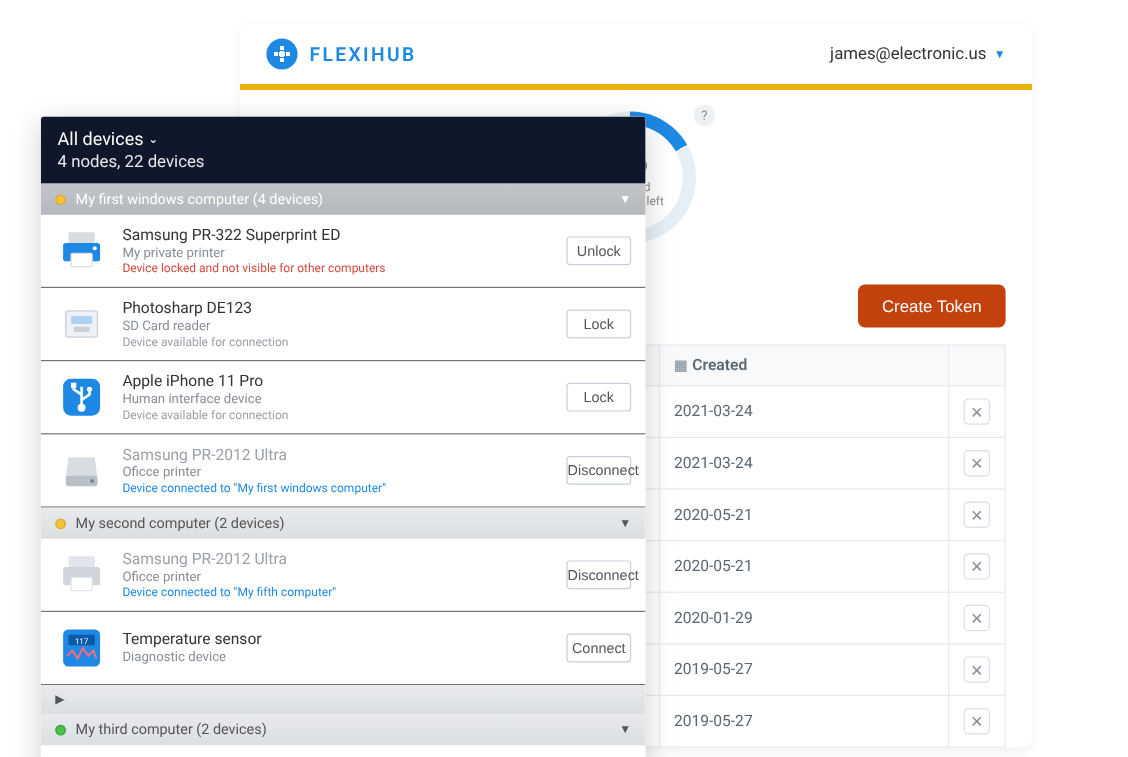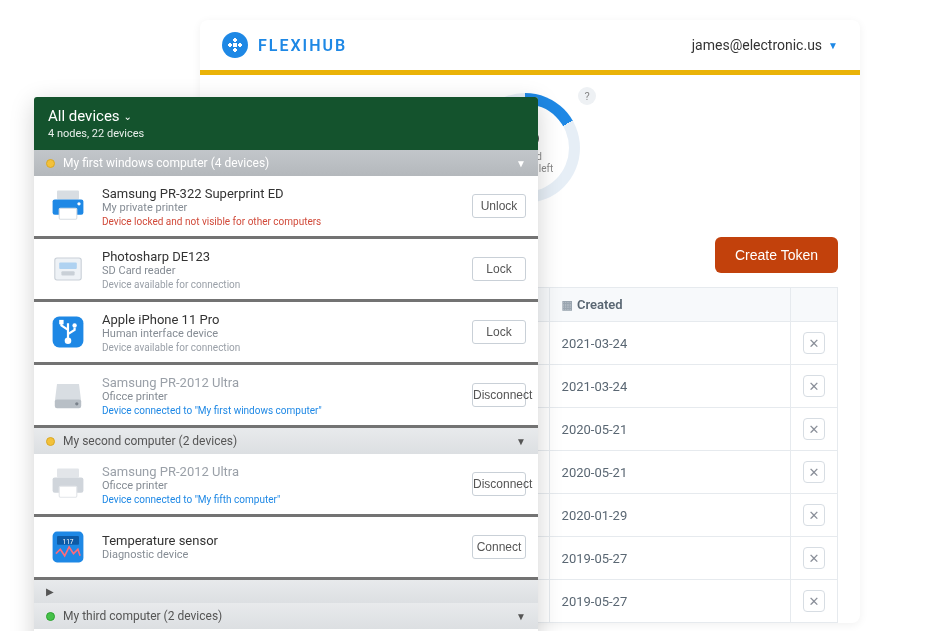--- a/index.html
+++ b/index.html
@@ -165,31 +165,31 @@
   left: 34px;
   top: 97px;
   width: 504px;
   background: #fff;
   box-shadow: 0 6px 24px rgba(0,0,0,0.18);
   font-size: 13px;
   border-radius: 3px;
   overflow: hidden;
 }
 .dp-header {
-  background: #14532d;
+  background: #0f172a;
   color: #fff;
   padding: 10px 14px;
 }
 .dp-title {
   font-size: 15px;
   font-weight: 400;
   display: flex; align-items: center; gap: 4px;
 }
 .dp-sub {
-  font-size: 11px;
+  font-size: 14px;
   opacity: 0.9;
   margin-top: 2px;
 }
 
 .node-header {
   background: #b8bcc0;
   background: linear-gradient(#c2c6ca, #b4b8bc);
   color: #fff;
   font-size: 12px;
   padding: 6px 12px;
@@ -208,21 +208,21 @@
   display: inline-block;
 }
 .dot-yellow { background: #f3c13a; border: 1px solid #d9a826; }
 .dot-green { background: #46c14a; border: 1px solid #2ca330; }
 .node-chevron { font-size: 10px; }
 
 .device-row {
   display: flex;
   align-items: center;
   padding: 8px 12px;
-  border-bottom: 3px solid #737373;
+  border-bottom: 1px solid #737373;
   gap: 12px;
 }
 .device-row:last-child { border-bottom: none; }
 .dev-icon {
   width: 44px; height: 44px;
   border-radius: 6px;
   flex-shrink: 0;
   display: flex; align-items: center; justify-content: center;
 }
 .dev-info { flex: 1; min-width: 0; }

